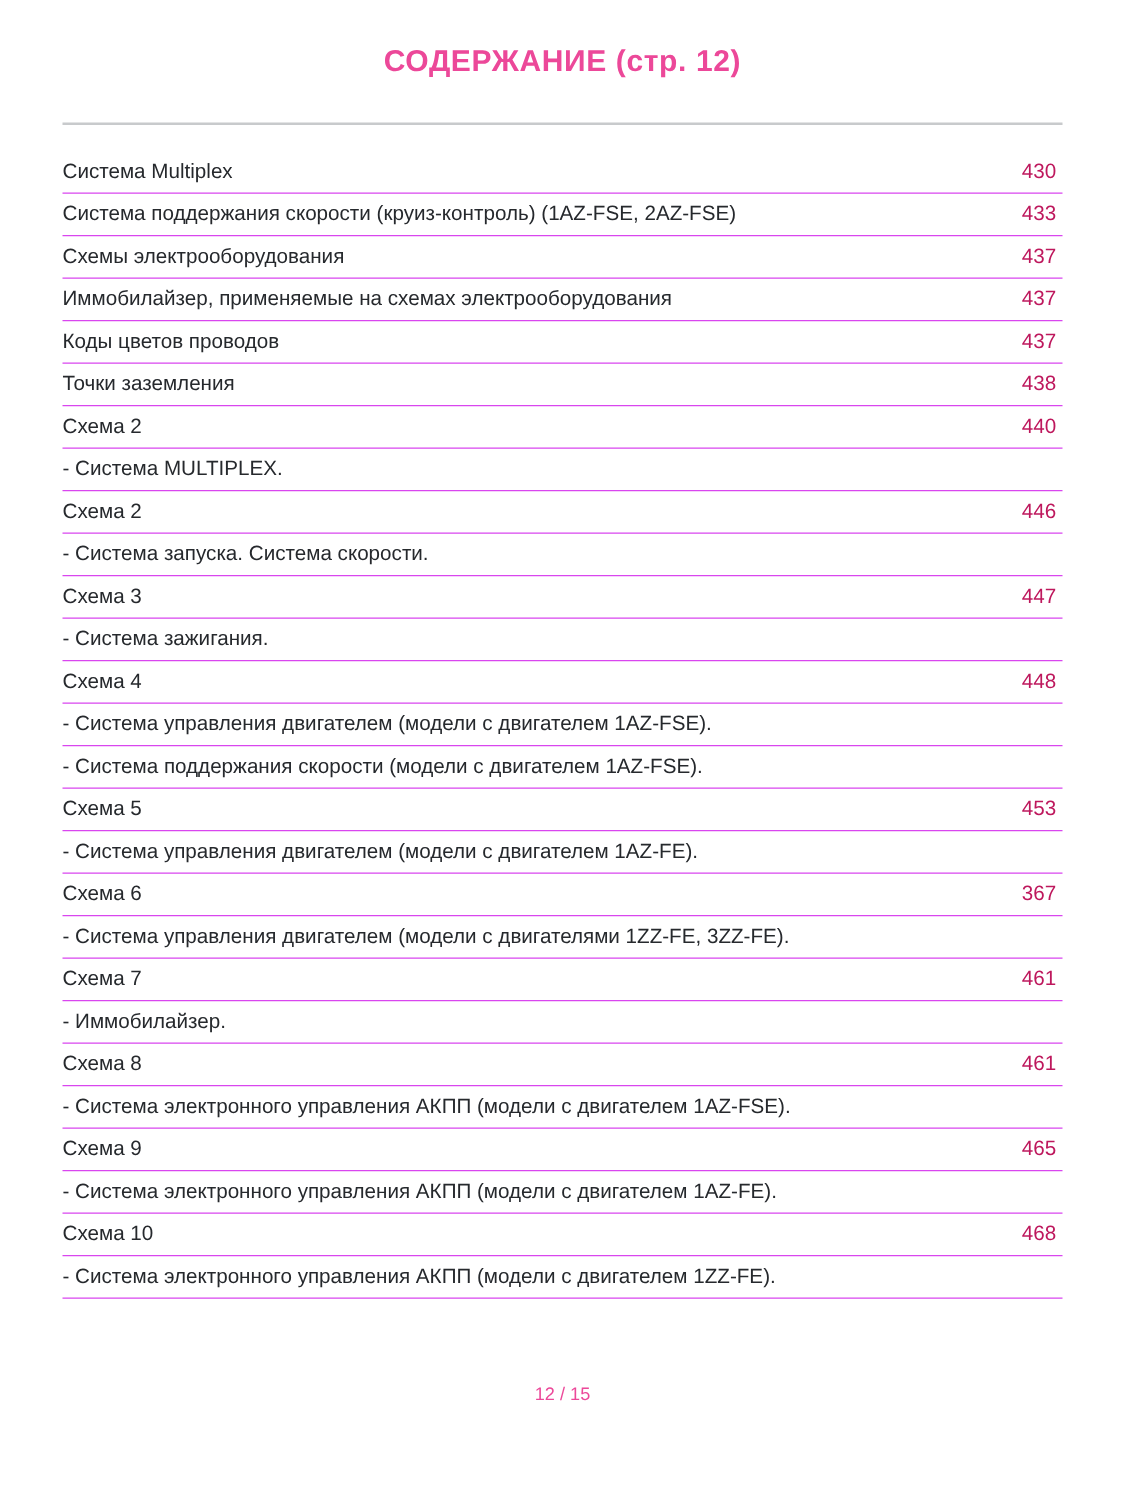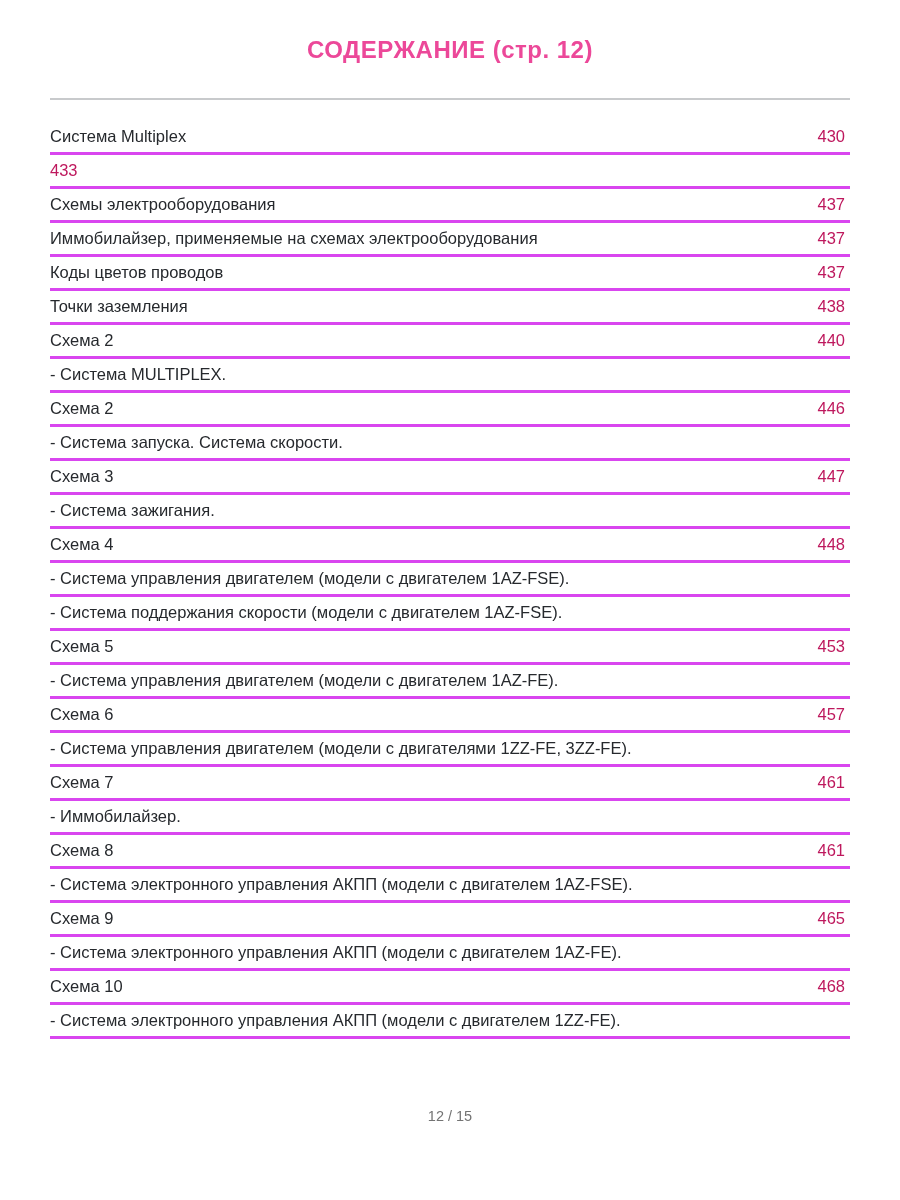--- a/index.html
+++ b/index.html
@@ -31,59 +31,60 @@
     border: none;
   }
   .toc-list {
     margin-top: 21px;
   }
   .toc-row {
     height: 34px;
     display: flex;
     align-items: center;
     justify-content: space-between;
-    border-bottom: 3px solid #d946ef;
+    border-bottom: 1px solid #d946ef;
     cursor: pointer;
   }
   .toc-label {
     font-size: 16.5px;
     color: #26292d;
     white-space: nowrap;
     overflow: hidden;
   }
   .toc-page {
     font-size: 16.5px;
     color: #be185d;
     padding-right: 5px;
     white-space: nowrap;
   }
   .page-footer {
     margin-top: 68px;
     text-align: center;
     font-size: 14.5px;
-    color: #737373;
+    color: #ec4899;
     line-height: 18px;
   }
 </style>
 </head>
 <body>
 
 <div class="page">
 
   <h1 class="page-title">СОДЕРЖАНИЕ (стр. 12)</h1>
 
   <div class="top-divider"></div>
 
   <div class="toc-list">
 
   <div class="toc-row">
         <span class="toc-label">Система Multiplex</span>
         <span class="toc-page">430</span>
       </div>
       <div class="toc-row">
+        <span class="toc-label">Система поддержания скорости (круиз-контроль) (1AZ-FSE, 2AZ-FSE)</span>
         <span class="toc-page">433</span>
       </div>
       <div class="toc-row">
         <span class="toc-label">Схемы электрооборудования</span>
         <span class="toc-page">437</span>
       </div>
       <div class="toc-row">
         <span class="toc-label">Иммобилайзер, применяемые на схемах электрооборудования</span>
         <span class="toc-page">437</span>
       </div>
@@ -134,21 +135,21 @@
       <div class="toc-row">
         <span class="toc-label">Схема 5</span>
         <span class="toc-page">453</span>
       </div>
       <div class="toc-row">
         <span class="toc-label">- Система управления двигателем (модели с двигателем 1AZ-FE).</span>
         <span class="toc-page"></span>
       </div>
       <div class="toc-row">
         <span class="toc-label">Схема 6</span>
-        <span class="toc-page">457</span>
+        <span class="toc-page">367</span>
       </div>
       <div class="toc-row">
         <span class="toc-label">- Система управления двигателем (модели с двигателями 1ZZ-FE, 3ZZ-FE).</span>
         <span class="toc-page"></span>
       </div>
       <div class="toc-row">
         <span class="toc-label">Схема 7</span>
         <span class="toc-page">461</span>
       </div>
       <div class="toc-row">

